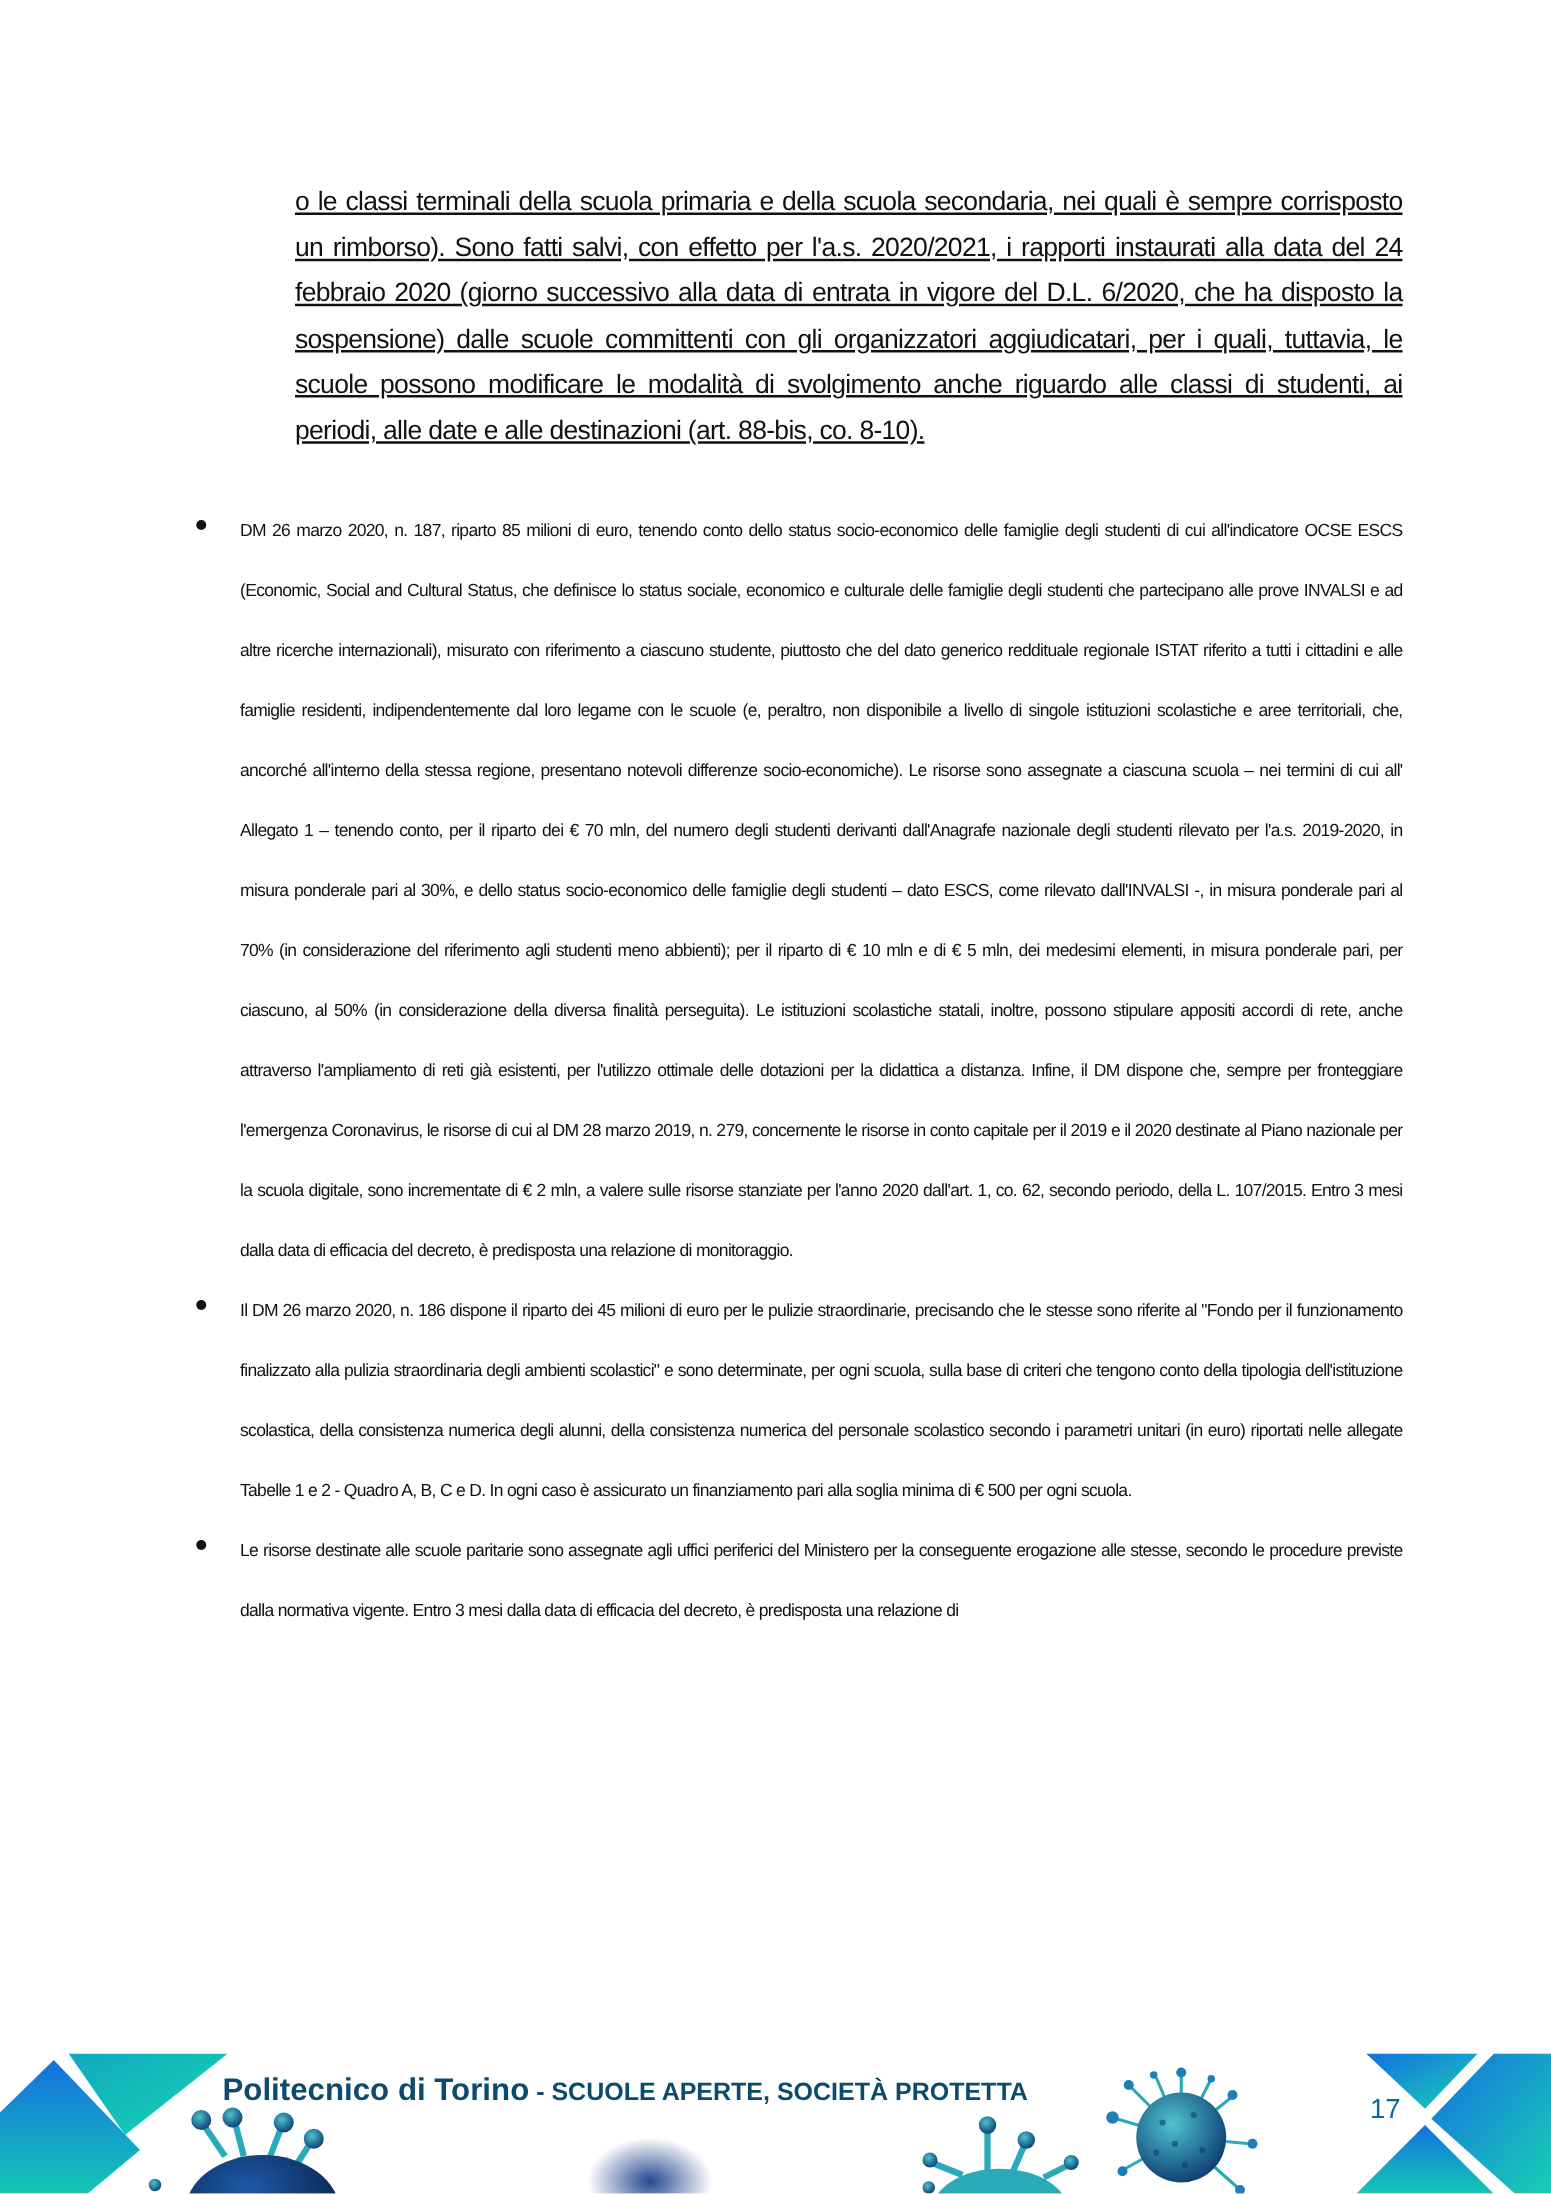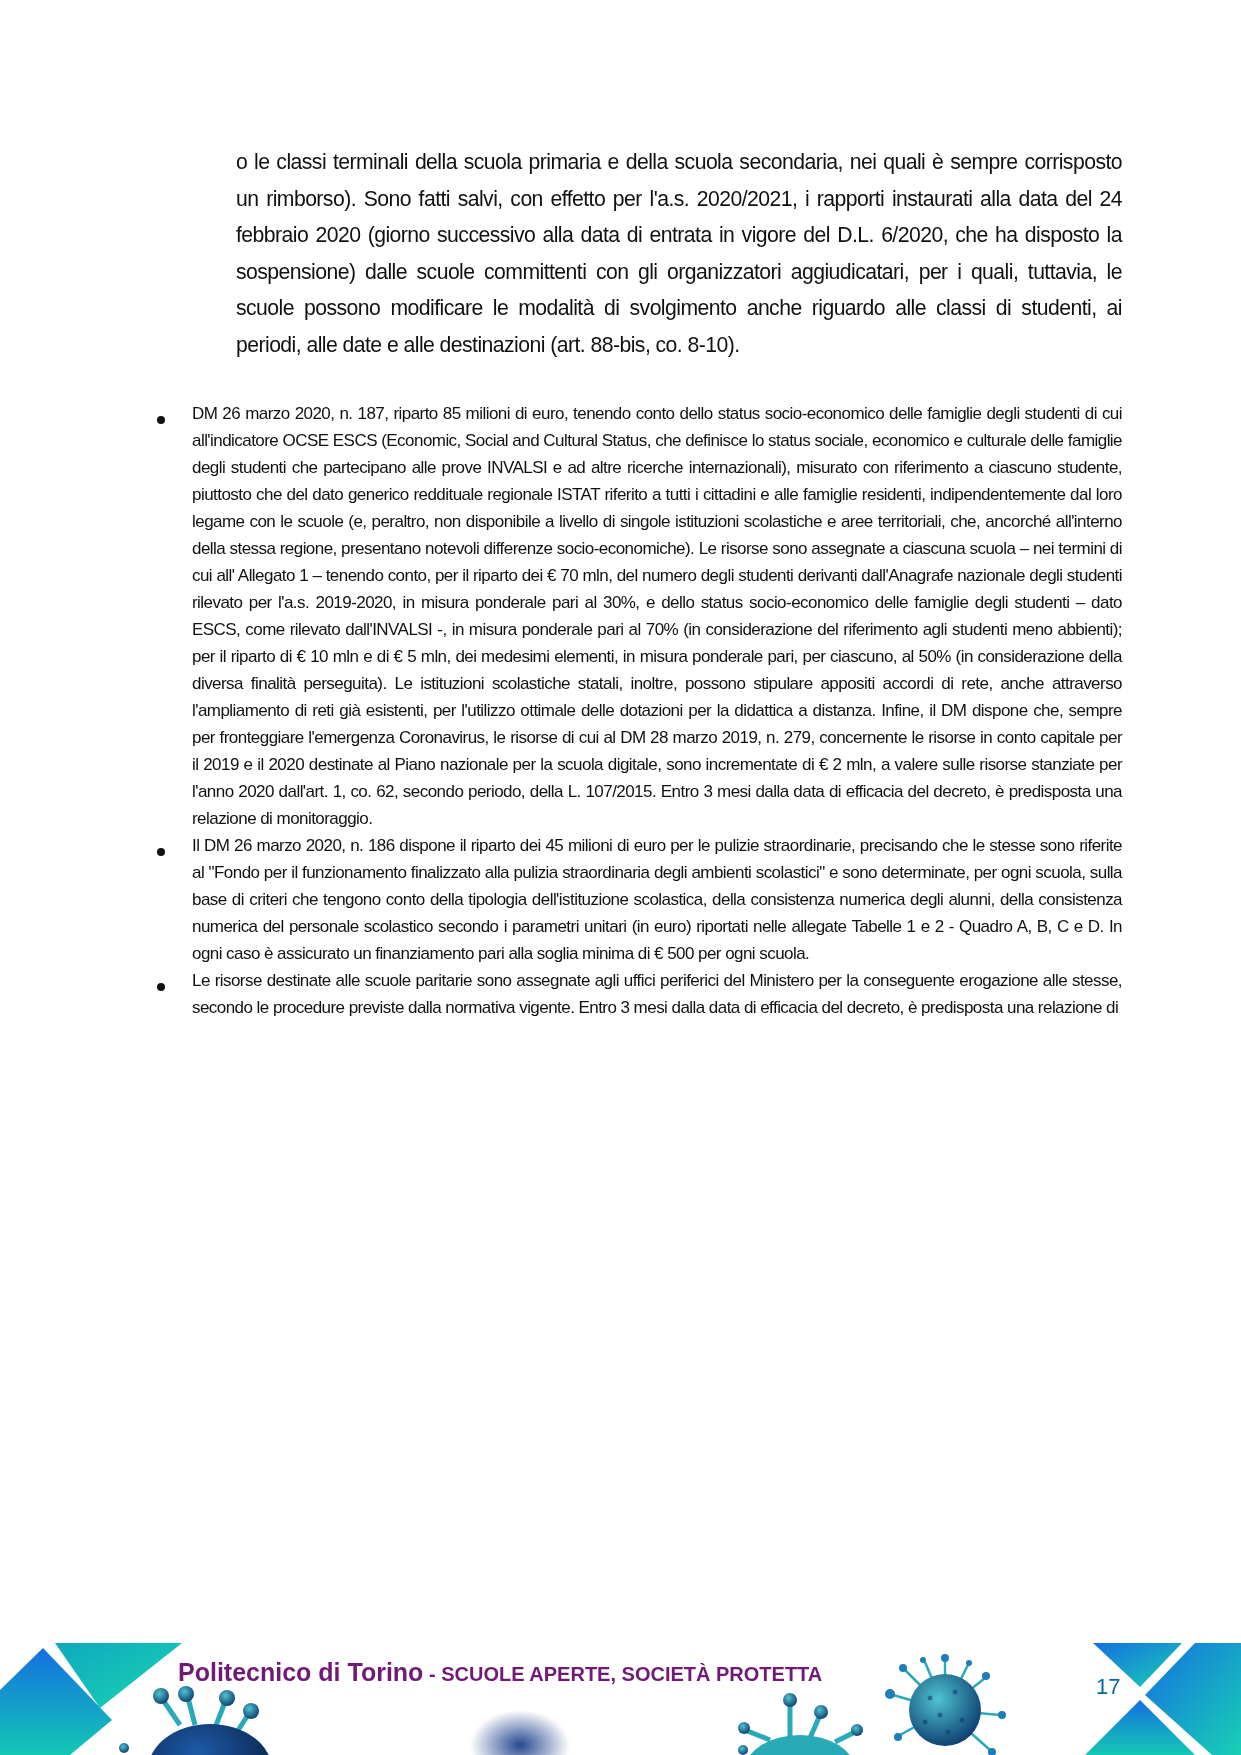--- a/index.html
+++ b/index.html
@@ -1,31 +1,31 @@
 <!DOCTYPE html>
 <html><head>
 <meta charset="utf-8">
 <style>
   html, body { margin: 0; padding: 0; background: #ffffff; }
   body { width: 1241px; height: 1755px; position: relative; overflow: hidden;
          font-family: "Liberation Sans", sans-serif; color: #111; }
   .page-body { position: absolute; left: 0; top: 0; width: 1241px; }
   .para-cont { position: absolute; left: 236px; top: 144px; width: 886px;
-               font-size: 21.2px; line-height: 36.6px; text-align: justify; }
+               font-size: 21.2px; line-height: 36.6px; text-align: justify; text-decoration: underline; }
   .bullet-list { position: absolute; left: 148px; top: 400px; width: 974px; margin: 0; padding: 0; list-style: none; }
-  .bullet { position: relative; padding-left: 44px; font-size: 17px; line-height: 27px;
+  .bullet { position: relative; padding-left: 44px; font-size: 14px; line-height: 48px;
             text-align: justify; margin: 0 0 0 0; }
   .bullet-dot { position: absolute; left: 9px; top: 16px; width: 8px; height: 8px;
                 background: #111; border-radius: 50%; }
   .text { font-family: "Liberation Sans Narrow", "Liberation Sans", sans-serif; letter-spacing: -0.55px; }
 
   
   .footer { position: absolute; left: 0; top: 1620px; width: 1241px; height: 135px; overflow: hidden; }
   .footer-title { position: absolute; left: 178px; top: 38px; font-family: "Liberation Sans", sans-serif;
-                  font-weight: bold; color: #701a75; white-space: nowrap; }
+                  font-weight: bold; color: #0c4a6e; white-space: nowrap; }
   .footer-title .inst { font-size: 25px; }
   .footer-title .proj { font-size: 20px; }
   .page-num { position: absolute; left: 1096px; top: 54px; font-size: 22px; color: #0369a1; }
   svg.deco { position: absolute; left: 0; top: 0; }
 </style>
 </head>
 <body>
 
 <div class="page-body">
   <p class="para-cont text" style="margin:0">o le classi terminali della scuola primaria e della scuola secondaria, nei quali è sempre corrisposto un rimborso). Sono fatti salvi, con effetto per l'a.s. 2020/2021, i rapporti instaurati alla data del 24 febbraio 2020 (giorno successivo alla data di entrata in vigore del D.L. 6/2020, che ha disposto la sospensione) dalle scuole committenti con gli organizzatori aggiudicatari, per i quali, tuttavia, le scuole possono modificare le modalità di svolgimento anche riguardo alle classi di studenti, ai periodi, alle date e alle destinazioni (art. 88-bis, co. 8-10).</p>

